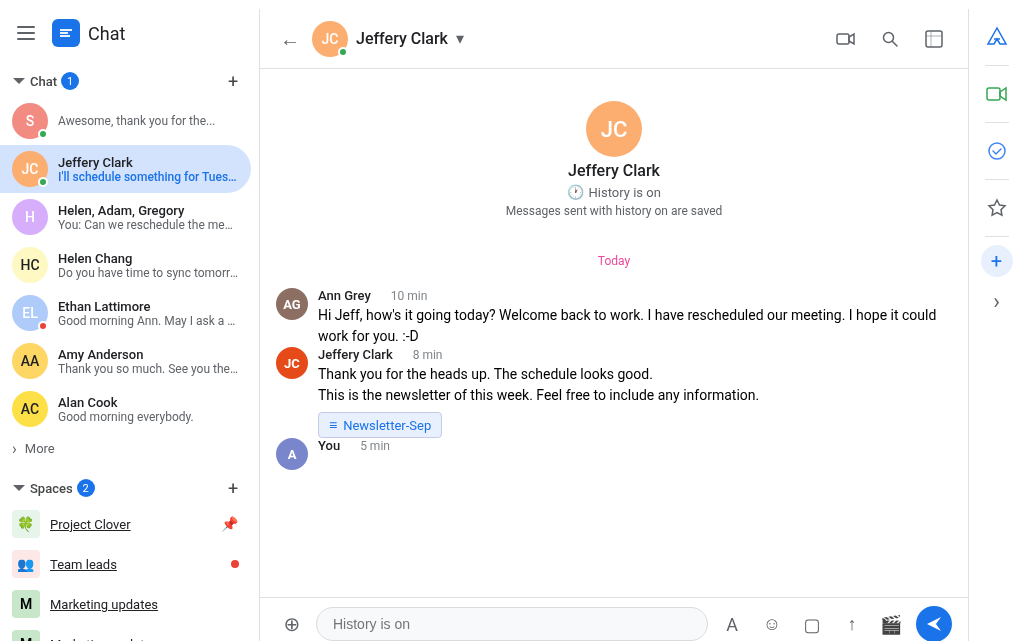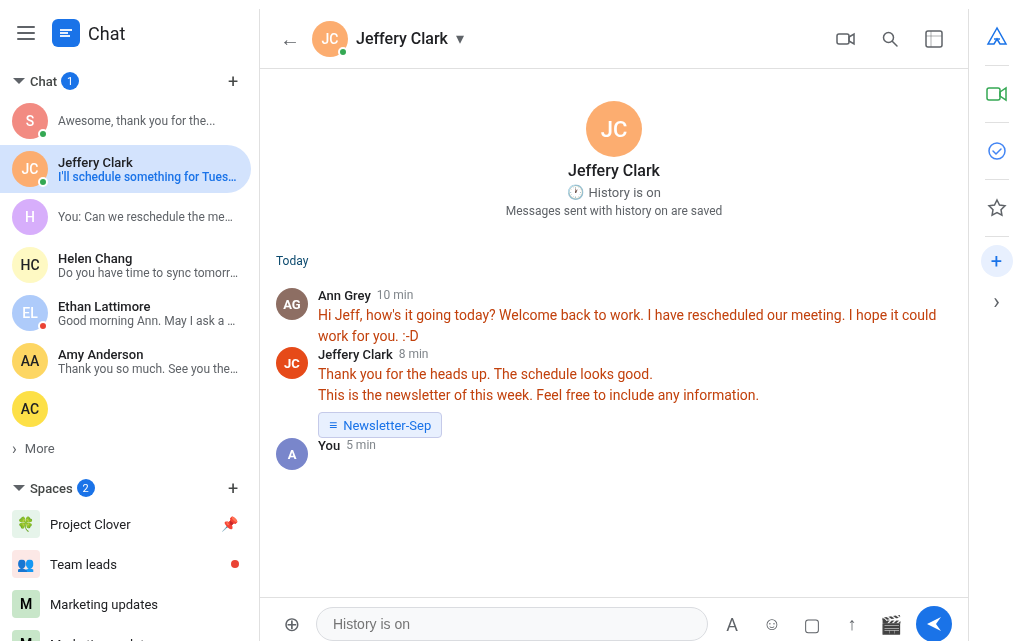--- a/index.html
+++ b/index.html
@@ -26,21 +26,21 @@
     .chat-info { flex: 1; overflow: hidden; }
     .chat-name { font-size: 13px; font-weight: 500; color: #202124; white-space: nowrap; overflow: hidden; text-overflow: ellipsis; }
     .chat-preview { font-size: 12px; color: #5f6368; white-space: nowrap; overflow: hidden; text-overflow: ellipsis; }
     .chat-preview.unread { color: #1a73e8; font-weight: 500; }
 
     .more-item { display: flex; align-items: center; padding: 6px 12px; cursor: pointer; gap: 8px; color: #5f6368; font-size: 13px; }
     .chevron-icon { font-size: 16px; }
 
     .space-item { display: flex; align-items: center; padding: 6px 12px; cursor: pointer; border-radius: 0 24px 24px 0; margin-right: 8px; gap: 10px; }
     .space-icon { width: 28px; height: 28px; border-radius: 4px; display: flex; align-items: center; justify-content: center; font-size: 14px; font-weight: 600; flex-shrink: 0; }
-    .space-name { font-size: 13px; font-weight: 400; color: #202124; flex: 1; }
+    .space-name { font-size: 13px; font-weight: 400; color: #202124; flex: 1; text-decoration: underline; }
     .space-actions { display: flex; align-items: center; gap: 4px; }
     .pin-icon { color: #5f6368; font-size: 14px; }
     .notif-dot { width: 8px; height: 8px; background: #ea4335; border-radius: 50%; }
 
     
     .main-chat { flex: 1; display: flex; flex-direction: column; height: 641px; }
 
     .chat-header { display: flex; align-items: center; padding: 10px 16px; border-bottom: 1px solid #e0e0e0; gap: 8px; height: 60px; }
     .back-btn { cursor: pointer; color: #5f6368; font-size: 20px; padding: 4px; }
     .header-avatar { width: 36px; height: 36px; border-radius: 50%; background: #f28b82; display: flex; align-items: center; justify-content: center; font-size: 14px; font-weight: 500; color: #fff; position: relative; }
@@ -51,29 +51,29 @@
 
     .chat-messages { flex: 1; overflow-y: auto; padding: 16px; display: flex; flex-direction: column; gap: 16px; background: #fff; }
 
     .contact-card { display: flex; flex-direction: column; align-items: center; gap: 4px; padding: 16px; }
     .contact-avatar-lg { width: 56px; height: 56px; border-radius: 50%; background: #f28b82; display: flex; align-items: center; justify-content: center; font-size: 22px; font-weight: 500; color: #fff; }
     .contact-name-lg { font-size: 16px; font-weight: 500; color: #202124; }
     .history-row { display: flex; align-items: center; gap: 4px; color: #5f6368; font-size: 13px; }
     .history-icon { font-size: 14px; }
     .history-saved { font-size: 12px; color: #5f6368; }
 
-    .date-divider { text-align: left; font-size: 12px; color: #0c4a6e; padding: 4px 0; }
+    .date-divider { text-align: center; font-size: 12px; color: #ec4899; padding: 4px 0; }
 
     .message-row { display: flex; gap: 10px; align-items: flex-start; }
     .msg-avatar { width: 32px; height: 32px; border-radius: 50%; flex-shrink: 0; display: flex; align-items: center; justify-content: center; font-size: 13px; font-weight: 700; color: #fff; }
     .msg-content { flex: 1; }
-    .msg-header { display: flex; align-items: flex-start; gap: 6px; margin-bottom: 2px; }
+    .msg-header { display: flex; align-items: flex-end; gap: 20px; margin-bottom: 2px; }
     .msg-sender { font-size: 13px; font-weight: 500; color: #202124; }
     .msg-time { font-size: 12px; color: #80868b; }
-    .msg-text { font-size: 14px; color: #c2410c; line-height: 1.5; }
+    .msg-text { font-size: 14px; color: #000000; line-height: 1.5; }
 
     .attachment-chip { display: inline-flex; align-items: center; gap: 6px; background: #e8f0fe; border: 1px solid #c5cae9; border-radius: 4px; padding: 4px 10px; font-size: 13px; color: #1a73e8; cursor: pointer; margin-top: 6px; }
     .attachment-chip-icon { font-size: 14px; }
 
     .chat-input-area { border-top: 1px solid #e0e0e0; padding: 8px 16px; display: flex; align-items: center; gap: 8px; }
     .input-add-btn { width: 32px; height: 32px; display: flex; align-items: center; justify-content: center; cursor: pointer; color: #5f6368; font-size: 20px; }
     .chat-input { flex: 1; border: 1px solid #dadce0; border-radius: 24px; padding: 8px 16px; font-size: 14px; color: #5f6368; outline: none; background: #f8f9fa; }
     .input-action { width: 32px; height: 32px; display: flex; align-items: center; justify-content: center; cursor: pointer; color: #5f6368; font-size: 18px; }
     .send-btn { width: 36px; height: 36px; background: #1a73e8; border-radius: 50%; display: flex; align-items: center; justify-content: center; cursor: pointer; color: #fff; font-size: 18px; }
 
@@ -154,20 +154,21 @@
       <div class="chat-name">Jeffery Clark</div>
       <div class="chat-preview unread">I'll schedule something for Tuesday!</div>
     </div>
   </div>
         <div class="chat-item ">
     <div class="avatar av-purple">
       <span>H</span>
 
     </div>
     <div class="chat-info">
+      <div class="chat-name">Helen, Adam, Gregory</div>
       <div class="chat-preview">You: Can we reschedule the meeting for...</div>
     </div>
   </div>
         <div class="chat-item ">
     <div class="avatar av-teal">
       <span>HC</span>
 
     </div>
     <div class="chat-info">
       <div class="chat-name">Helen Chang</div>
@@ -191,20 +192,24 @@
     </div>
     <div class="chat-info">
       <div class="chat-name">Amy Anderson</div>
       <div class="chat-preview">Thank you so much. See you there.</div>
     </div>
   </div>
         <div class="chat-item ">
     <div class="avatar av-green">
       <span>AC</span>
 
+    </div>
+    <div class="chat-info">
+      <div class="chat-name">Alan Cook</div>
+      <div class="chat-preview">Good morning everybody.</div>
     </div>
   </div>
       </div>
 
     <div class="more-item">
       <span class="chevron-icon">›</span>
       <span>More</span>
     </div>
 
     <div class="section-header">

